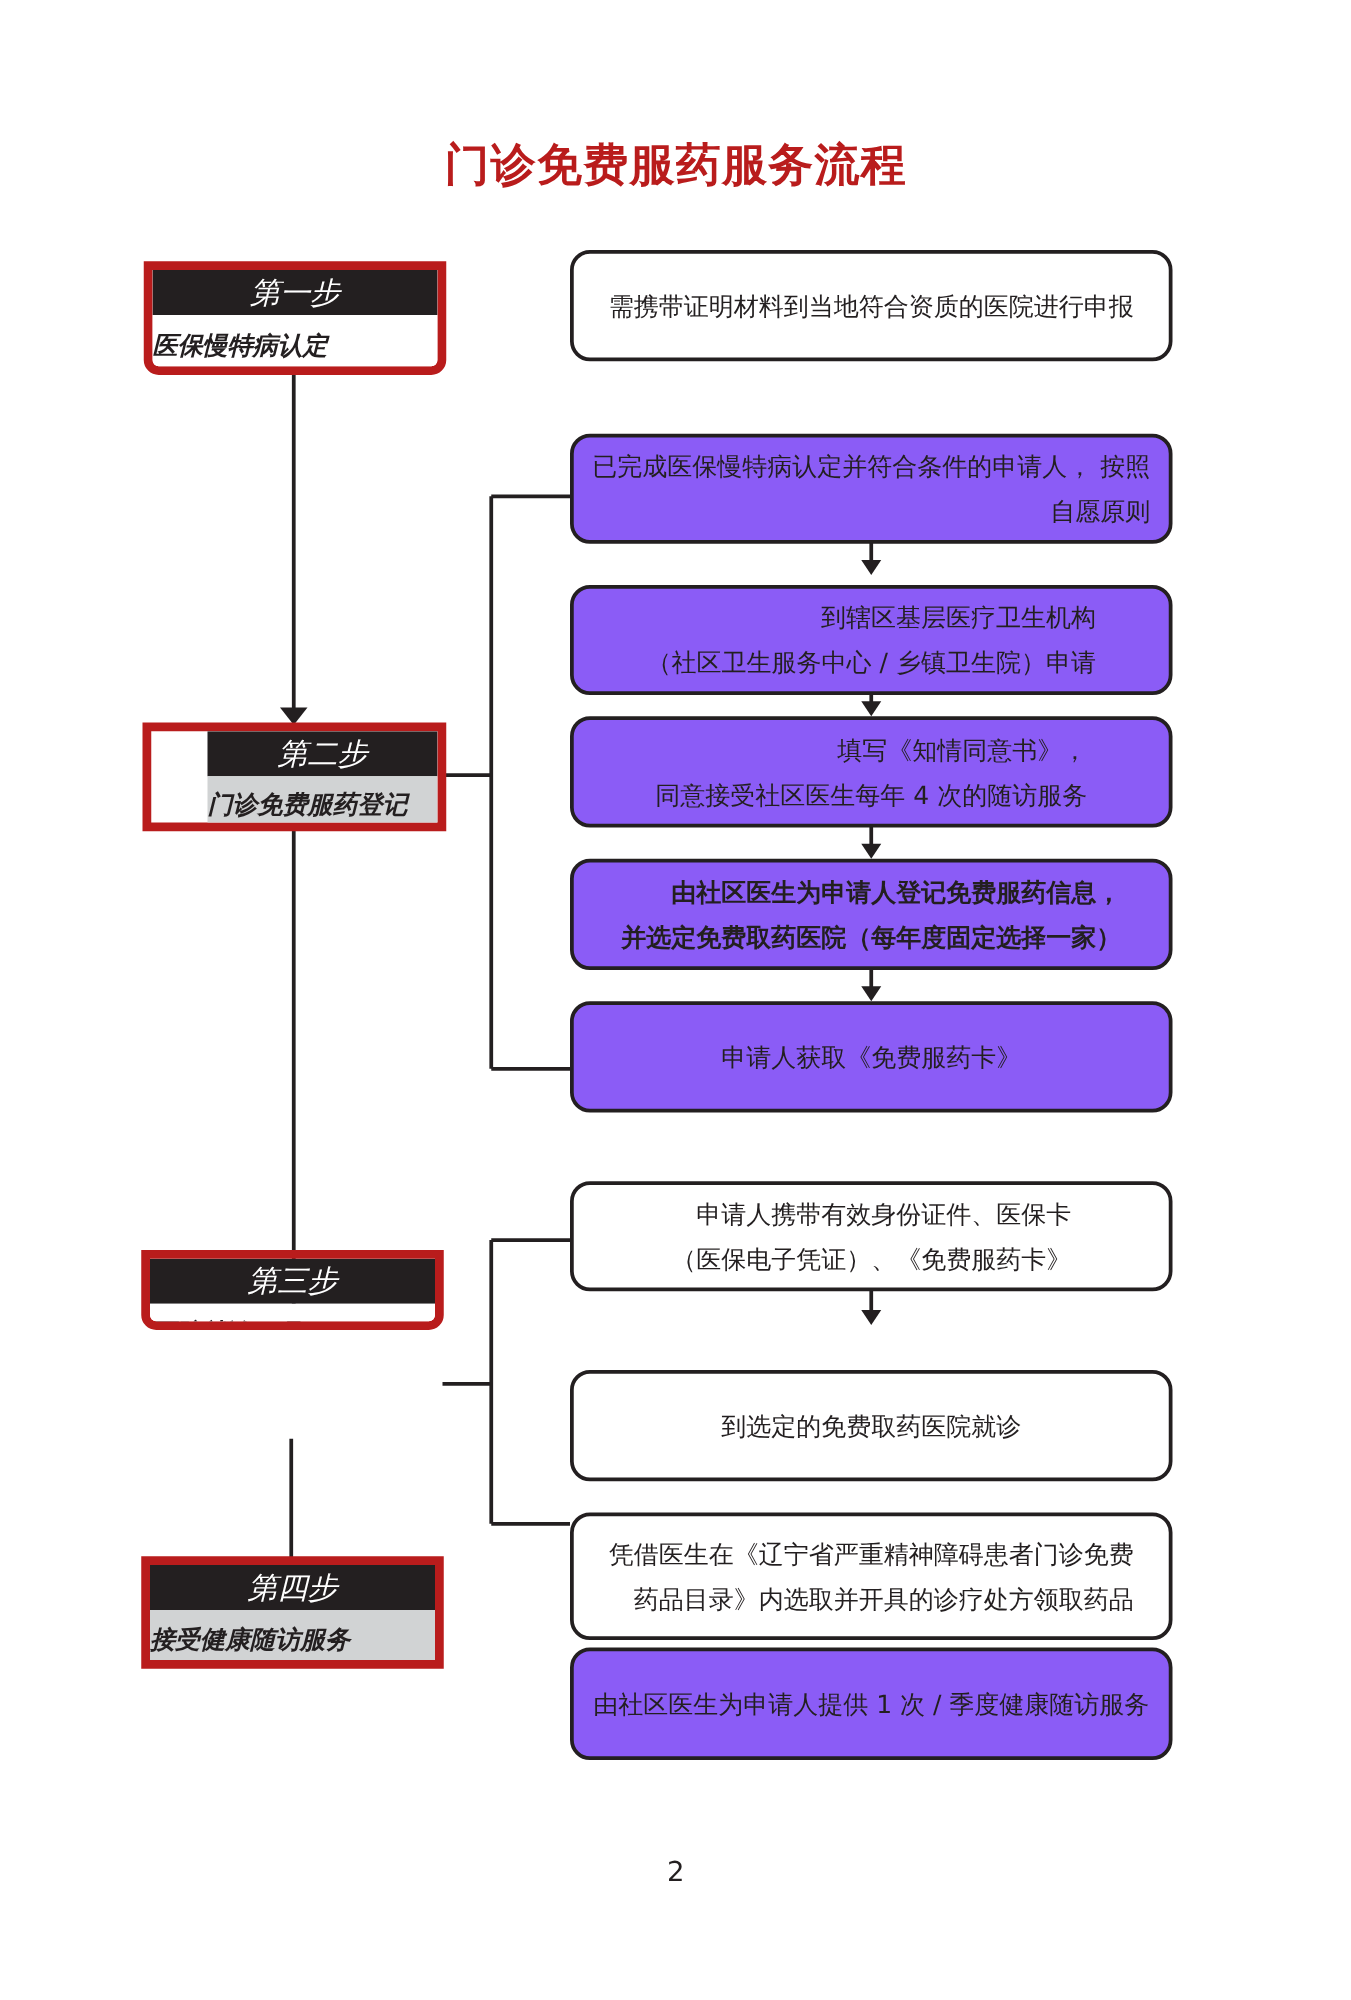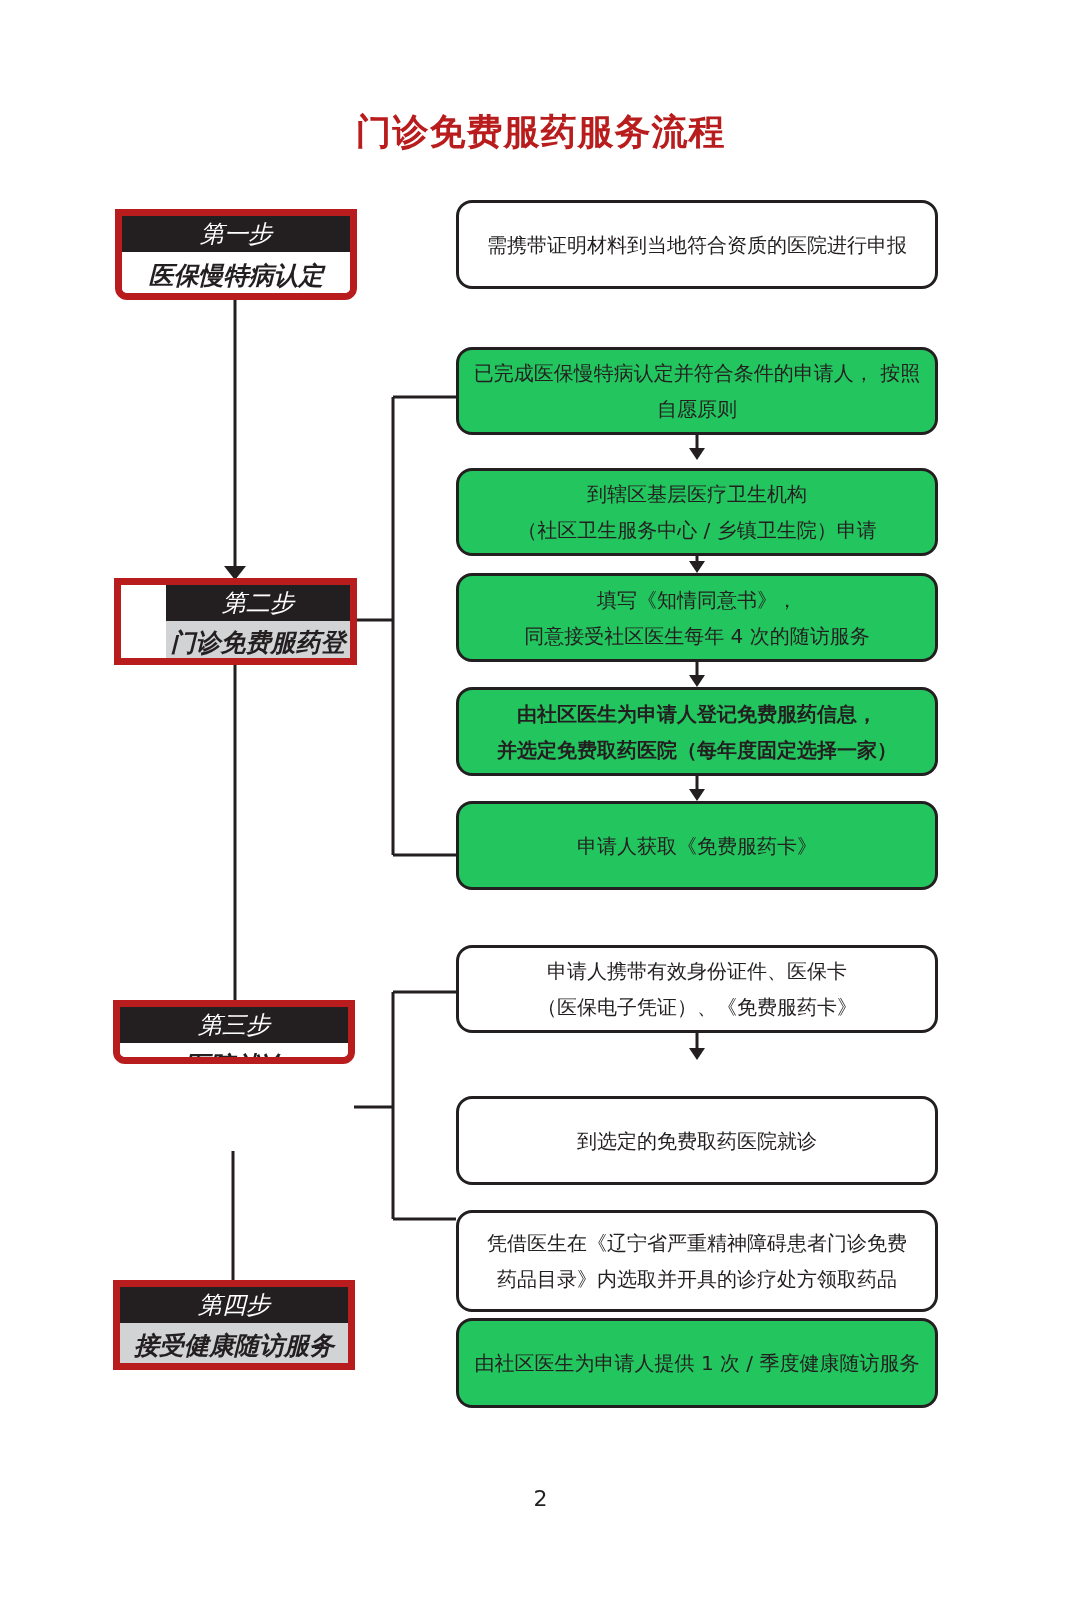--- a/index.html
+++ b/index.html
@@ -17,38 +17,38 @@
   
   .step {
     position: absolute; box-sizing: border-box;
     border: 7px solid #b91c1c; overflow: hidden; font-style: italic;
   }
   .step .head {
     background: #231f20; color: #ffffff; text-align: center;
     font-size: 24px; height: 36px; line-height: 36px;
   }
   .step .body {
-    text-align: center; font-size: 25px; font-weight: bold; color: #231f20;
+    text-align: left; font-size: 20px; font-weight: bold; color: #231f20;
   }
   .step.white .body { background: #ffffff; }
   .step.grey .body { background: #d1d3d4; }
   .step.rounded { border-radius: 0 0 12px 12px; }
 
   
   .box {
     position: absolute; box-sizing: border-box;
     left: 456px; width: 482px;
     border: 3px solid #231f20; border-radius: 16px;
     display: flex; align-items: center; justify-content: center;
     text-align: center; font-size: 20px; line-height: 36px; color: #231f20;
     padding: 0 6px;
   }
   .box.white { background: #ffffff; }
-  .box.grey { background: #22c55e; }
-  .box .txt { white-space: pre-line; }
+  .box.grey { background: #8b5cf6; }
+  .box .txt { white-space: pre-line; text-align: right; }
 
   .page-num {
     position: absolute; left: 0; width: 1081px; top: 1486px;
     text-align: center; font-size: 22px; color: #231f20;
   }
 </style>
 </head>
 <body>
 
 <div class="title">门诊免费服药服务流程</div>
@@ -98,21 +98,21 @@
 <div class="step grey" style="left:114px; top:578px; width:243px; height:87px;padding-left:45px;">
   <div class="head">第二步</div>
   <div class="body" style="height:45px; line-height:44px;">门诊免费服药登记</div>
 </div>
 
 <div class="step white rounded" style="left:113px; top:1000px; width:242px; height:64px;">
   <div class="head">第三步</div>
   <div class="body" style="height:48px; line-height:46px;">医院就诊</div>
 </div>
 
-<div class="step grey" style="left:113px; top:1280px; width:242px; height:90px;">
+<div class="step grey" style="left:113px; top:1245px; width:242px; height:90px;">
   <div class="head">第四步</div>
   <div class="body" style="height:48px; line-height:46px;">接受健康随访服务</div>
 </div>
 
 <div class="box white" style="top:200px; height:89px;">
   <span class="txt">需携带证明材料到当地符合资质的医院进行申报</span>
 </div>
 
 <div class="box grey" style="top:347px; height:88px;">
   <span class="txt">已完成医保慢特病认定并符合条件的申请人， 按照

